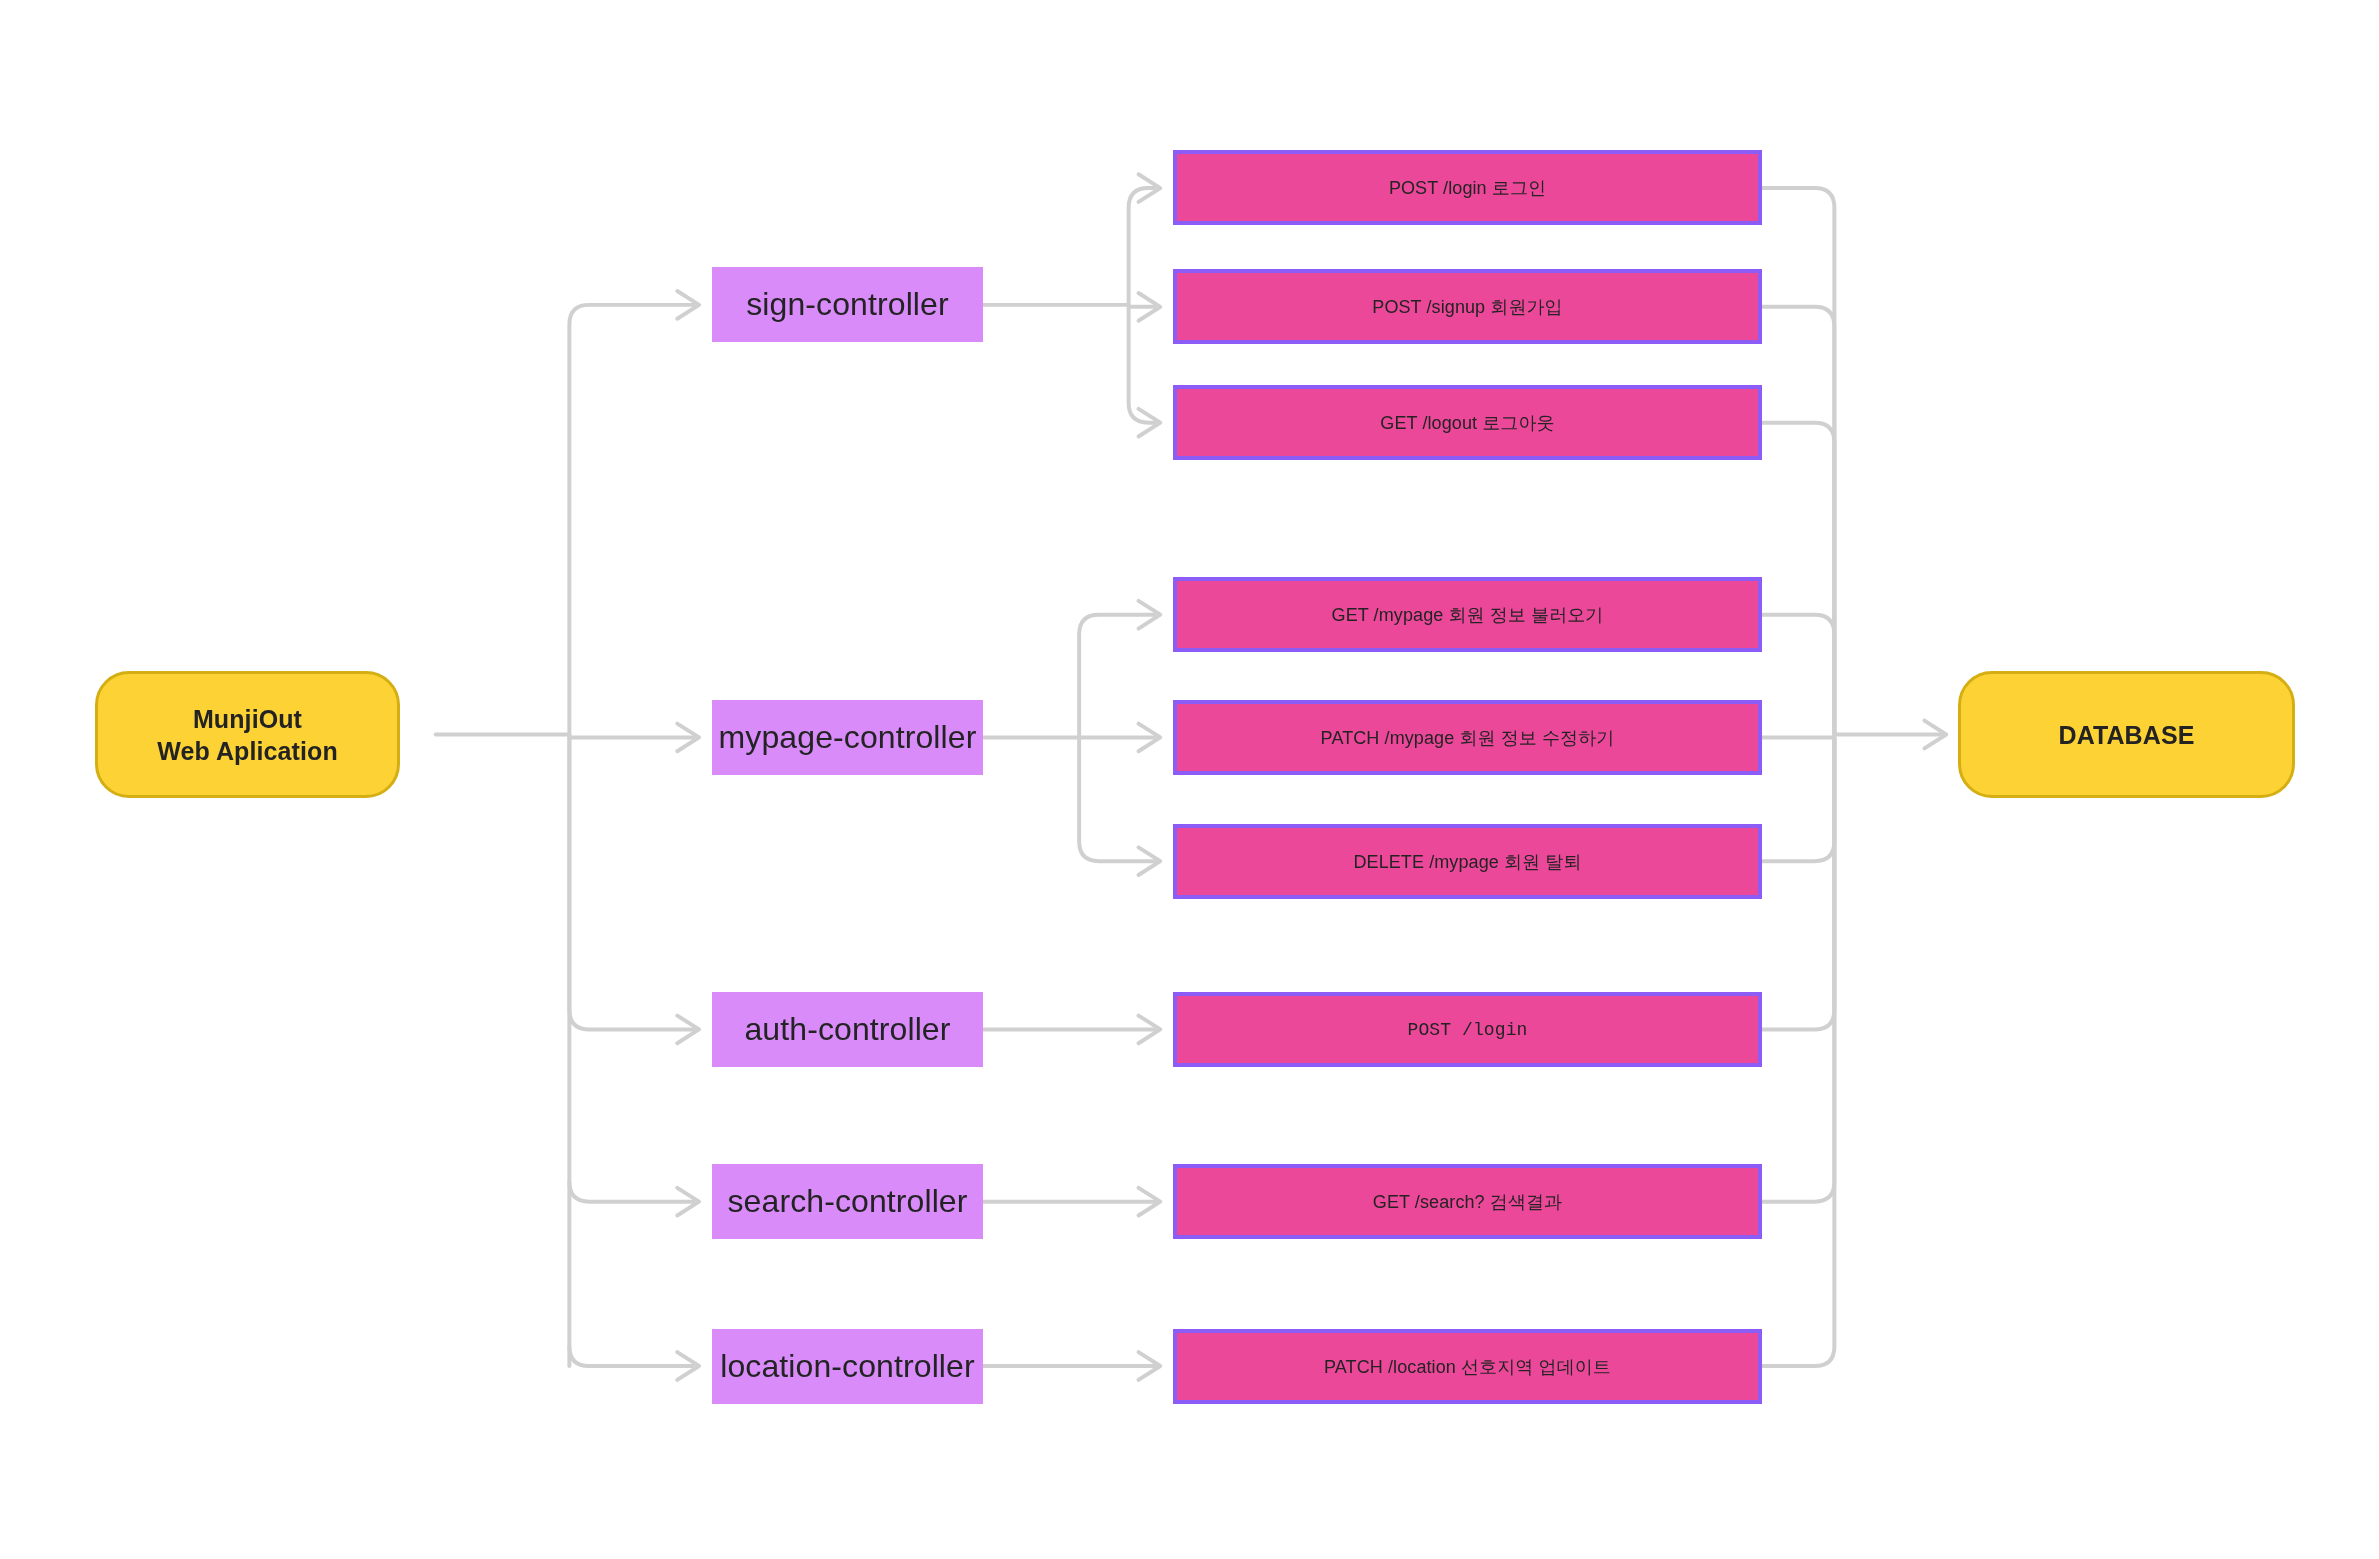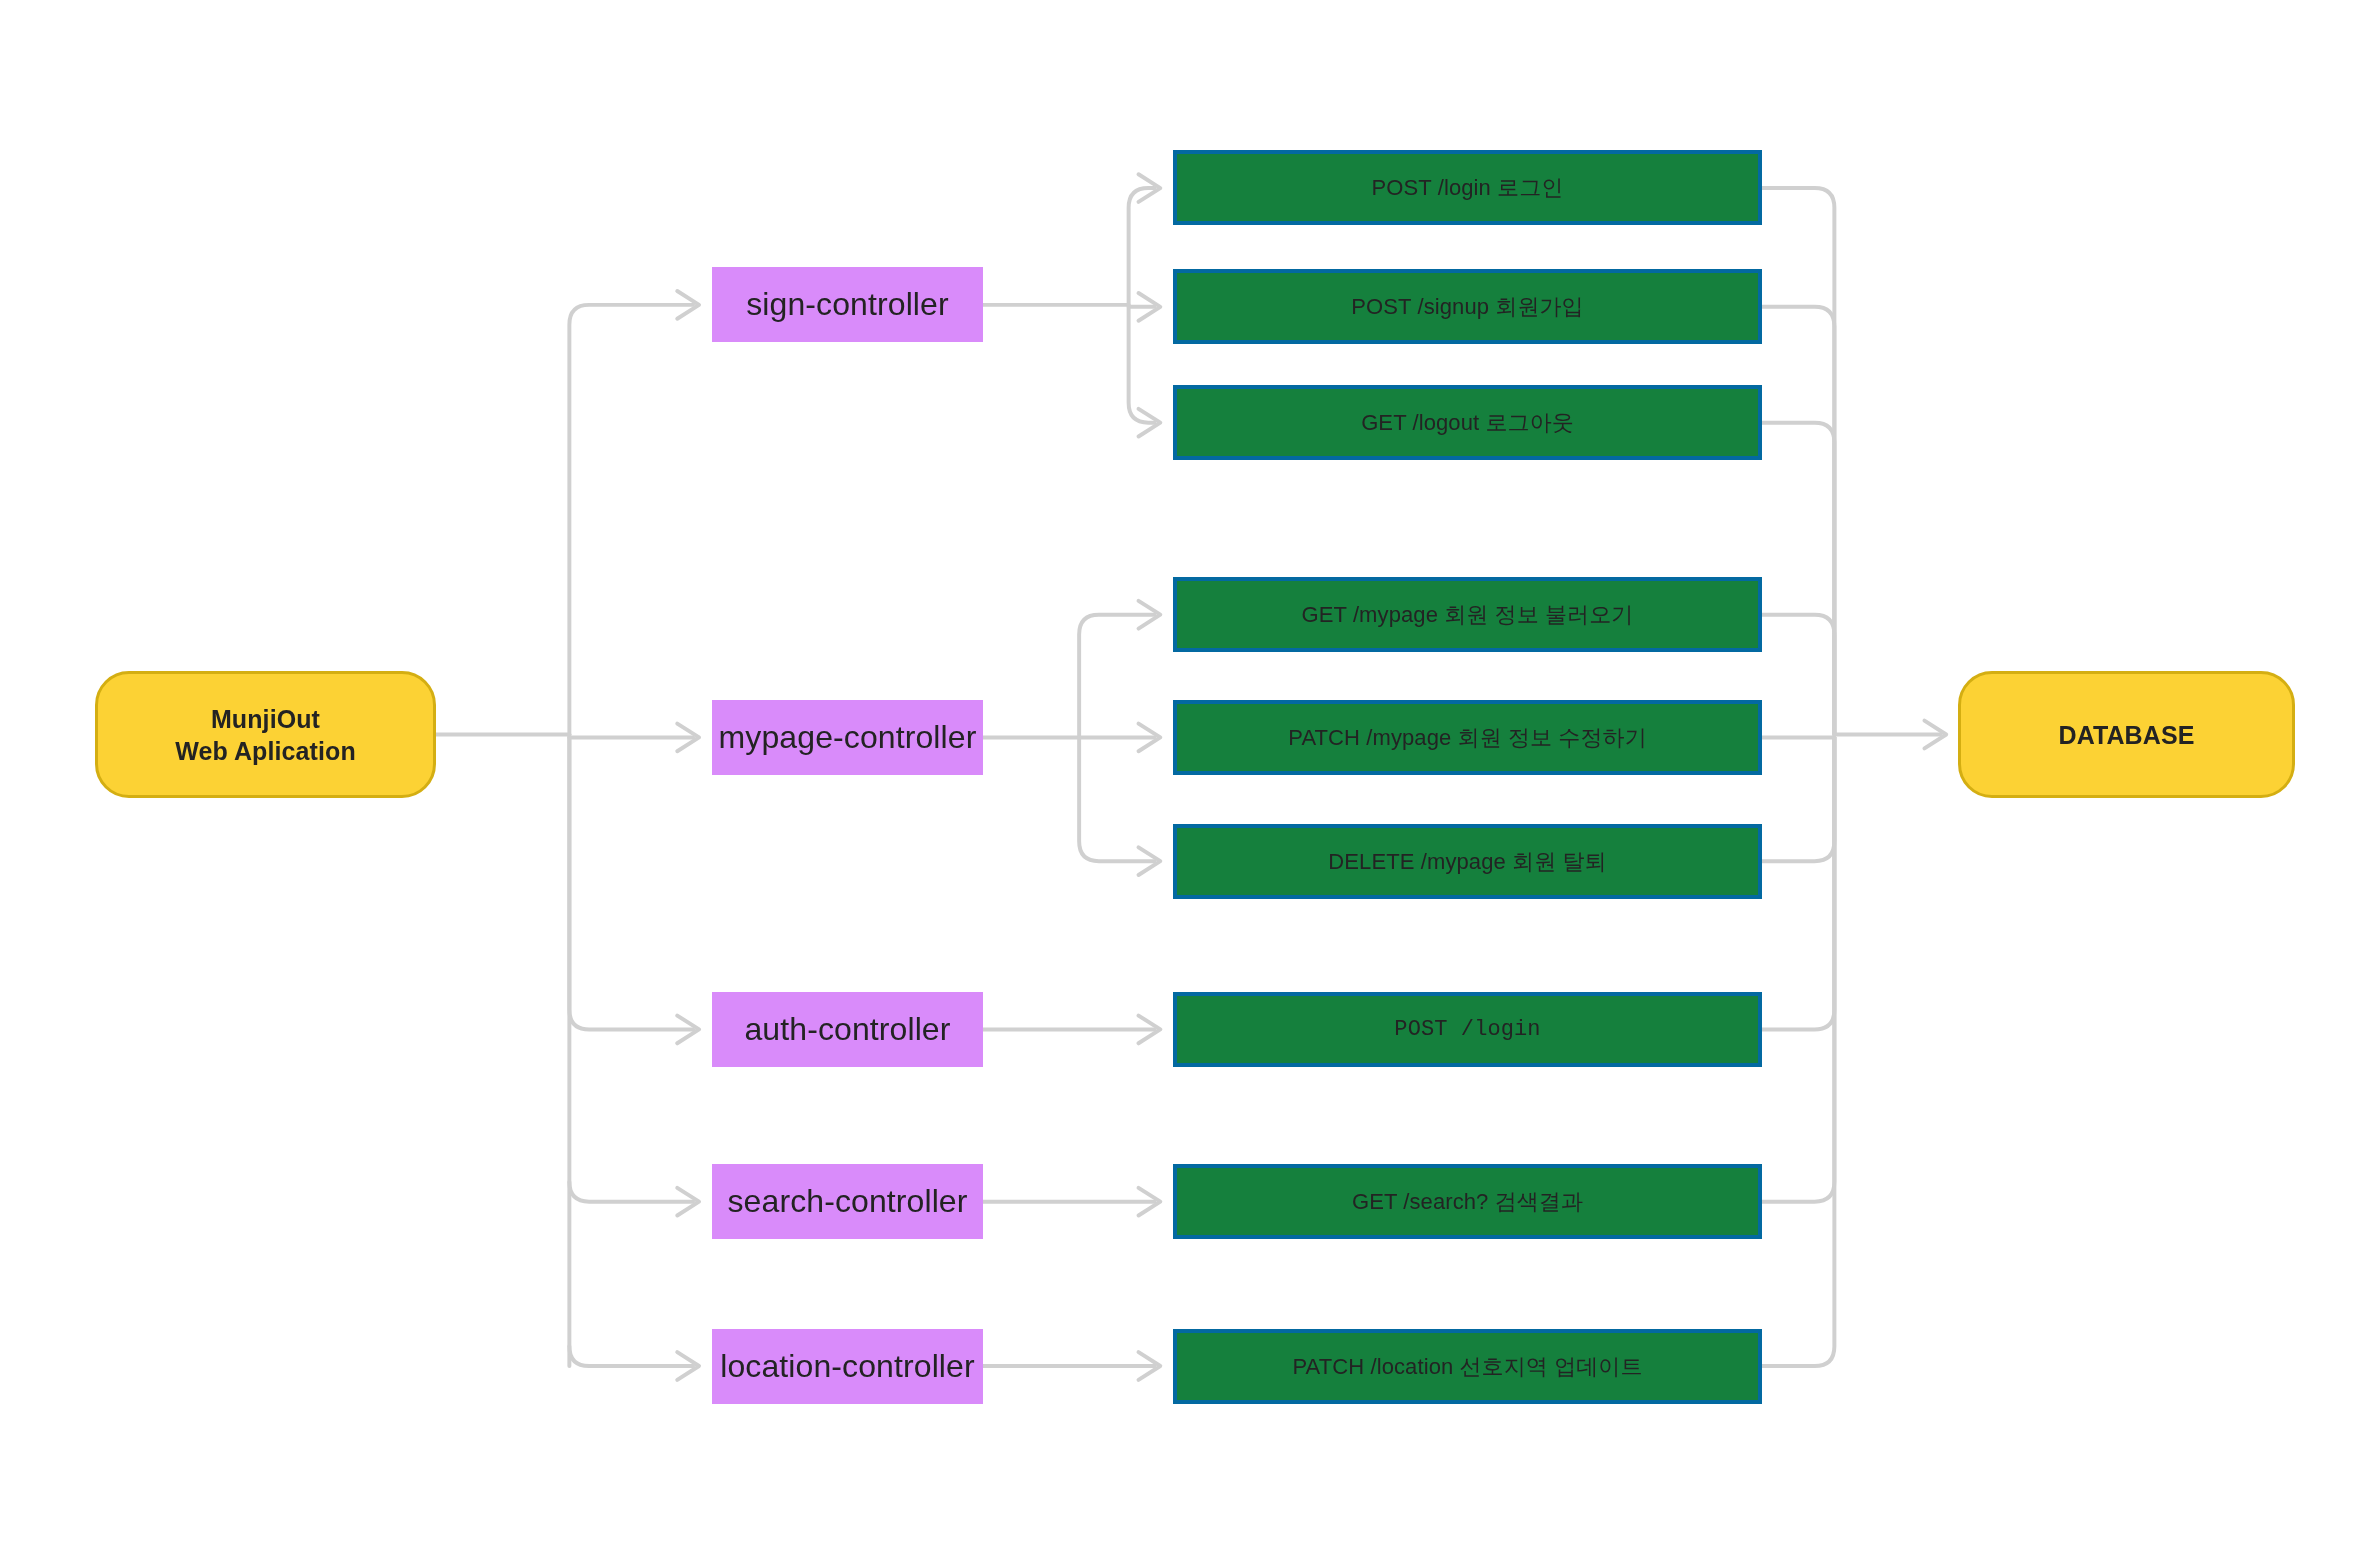--- a/index.html
+++ b/index.html
@@ -61,23 +61,23 @@
     line-height: 1.28;
     letter-spacing: 0.1px;
   }
   .node-controller {
     background: #D98BFA;
     font-size: 32px;
     font-weight: 400;
     letter-spacing: 0.1px;
   }
   .node-endpoint {
-    background: #15803d;
-    border: 4px solid #0369a1;
-    font-size: 22px;
+    background: #ec4899;
+    border: 4px solid #8b5cf6;
+    font-size: 18px;
     font-weight: 400;
     letter-spacing: 0.1px;
   }
   .node-label {
     display: block;
     white-space: pre-line;
   }
 </style>
 </head>
 <body>
@@ -145,21 +145,21 @@
       <path class="edge-path" d="M 1780 745 L 1853 745"></path>
       <path class="edge-path" d="M 1780 870 L 1833 870 Q 1853 870 1853 850 L 1853 745"></path>
       <path class="edge-path" d="M 1780 1040 L 1833 1040 Q 1853 1040 1853 1020 L 1853 745"></path>
       <path class="edge-path" d="M 1780 1214 L 1833 1214 Q 1853 1214 1853 1194 L 1853 745"></path>
       <path class="edge-path" d="M 1780 1380 L 1833 1380 Q 1853 1380 1853 1360 L 1853 745"></path>
       <path class="edge-path" d="M 1853 742 L 1960 742"></path>
       <path class="arrow-head" d="M 1944 728 L 1966 742 L 1944 756"></path>
     </g>
   </svg>
 
-  <div class="node node-terminal" id="app-node" style="left:95px; top:671px; width:341px; height:127px;">
+  <div class="node node-terminal" id="app-node" style="left:95px; top:671px; width:305px; height:127px;">
     <span class="node-label">MunjiOut
 Web Aplication</span>
   </div>
 
   <div class="node node-terminal" id="database-node" style="left:1958px; top:671px; width:337px; height:127px;">
     <span class="node-label">DATABASE</span>
   </div>
 
   <div class="node node-controller" style="left:712px; top:267px; width:271px; height:75px;">
     <span class="node-label">sign-controller</span>

